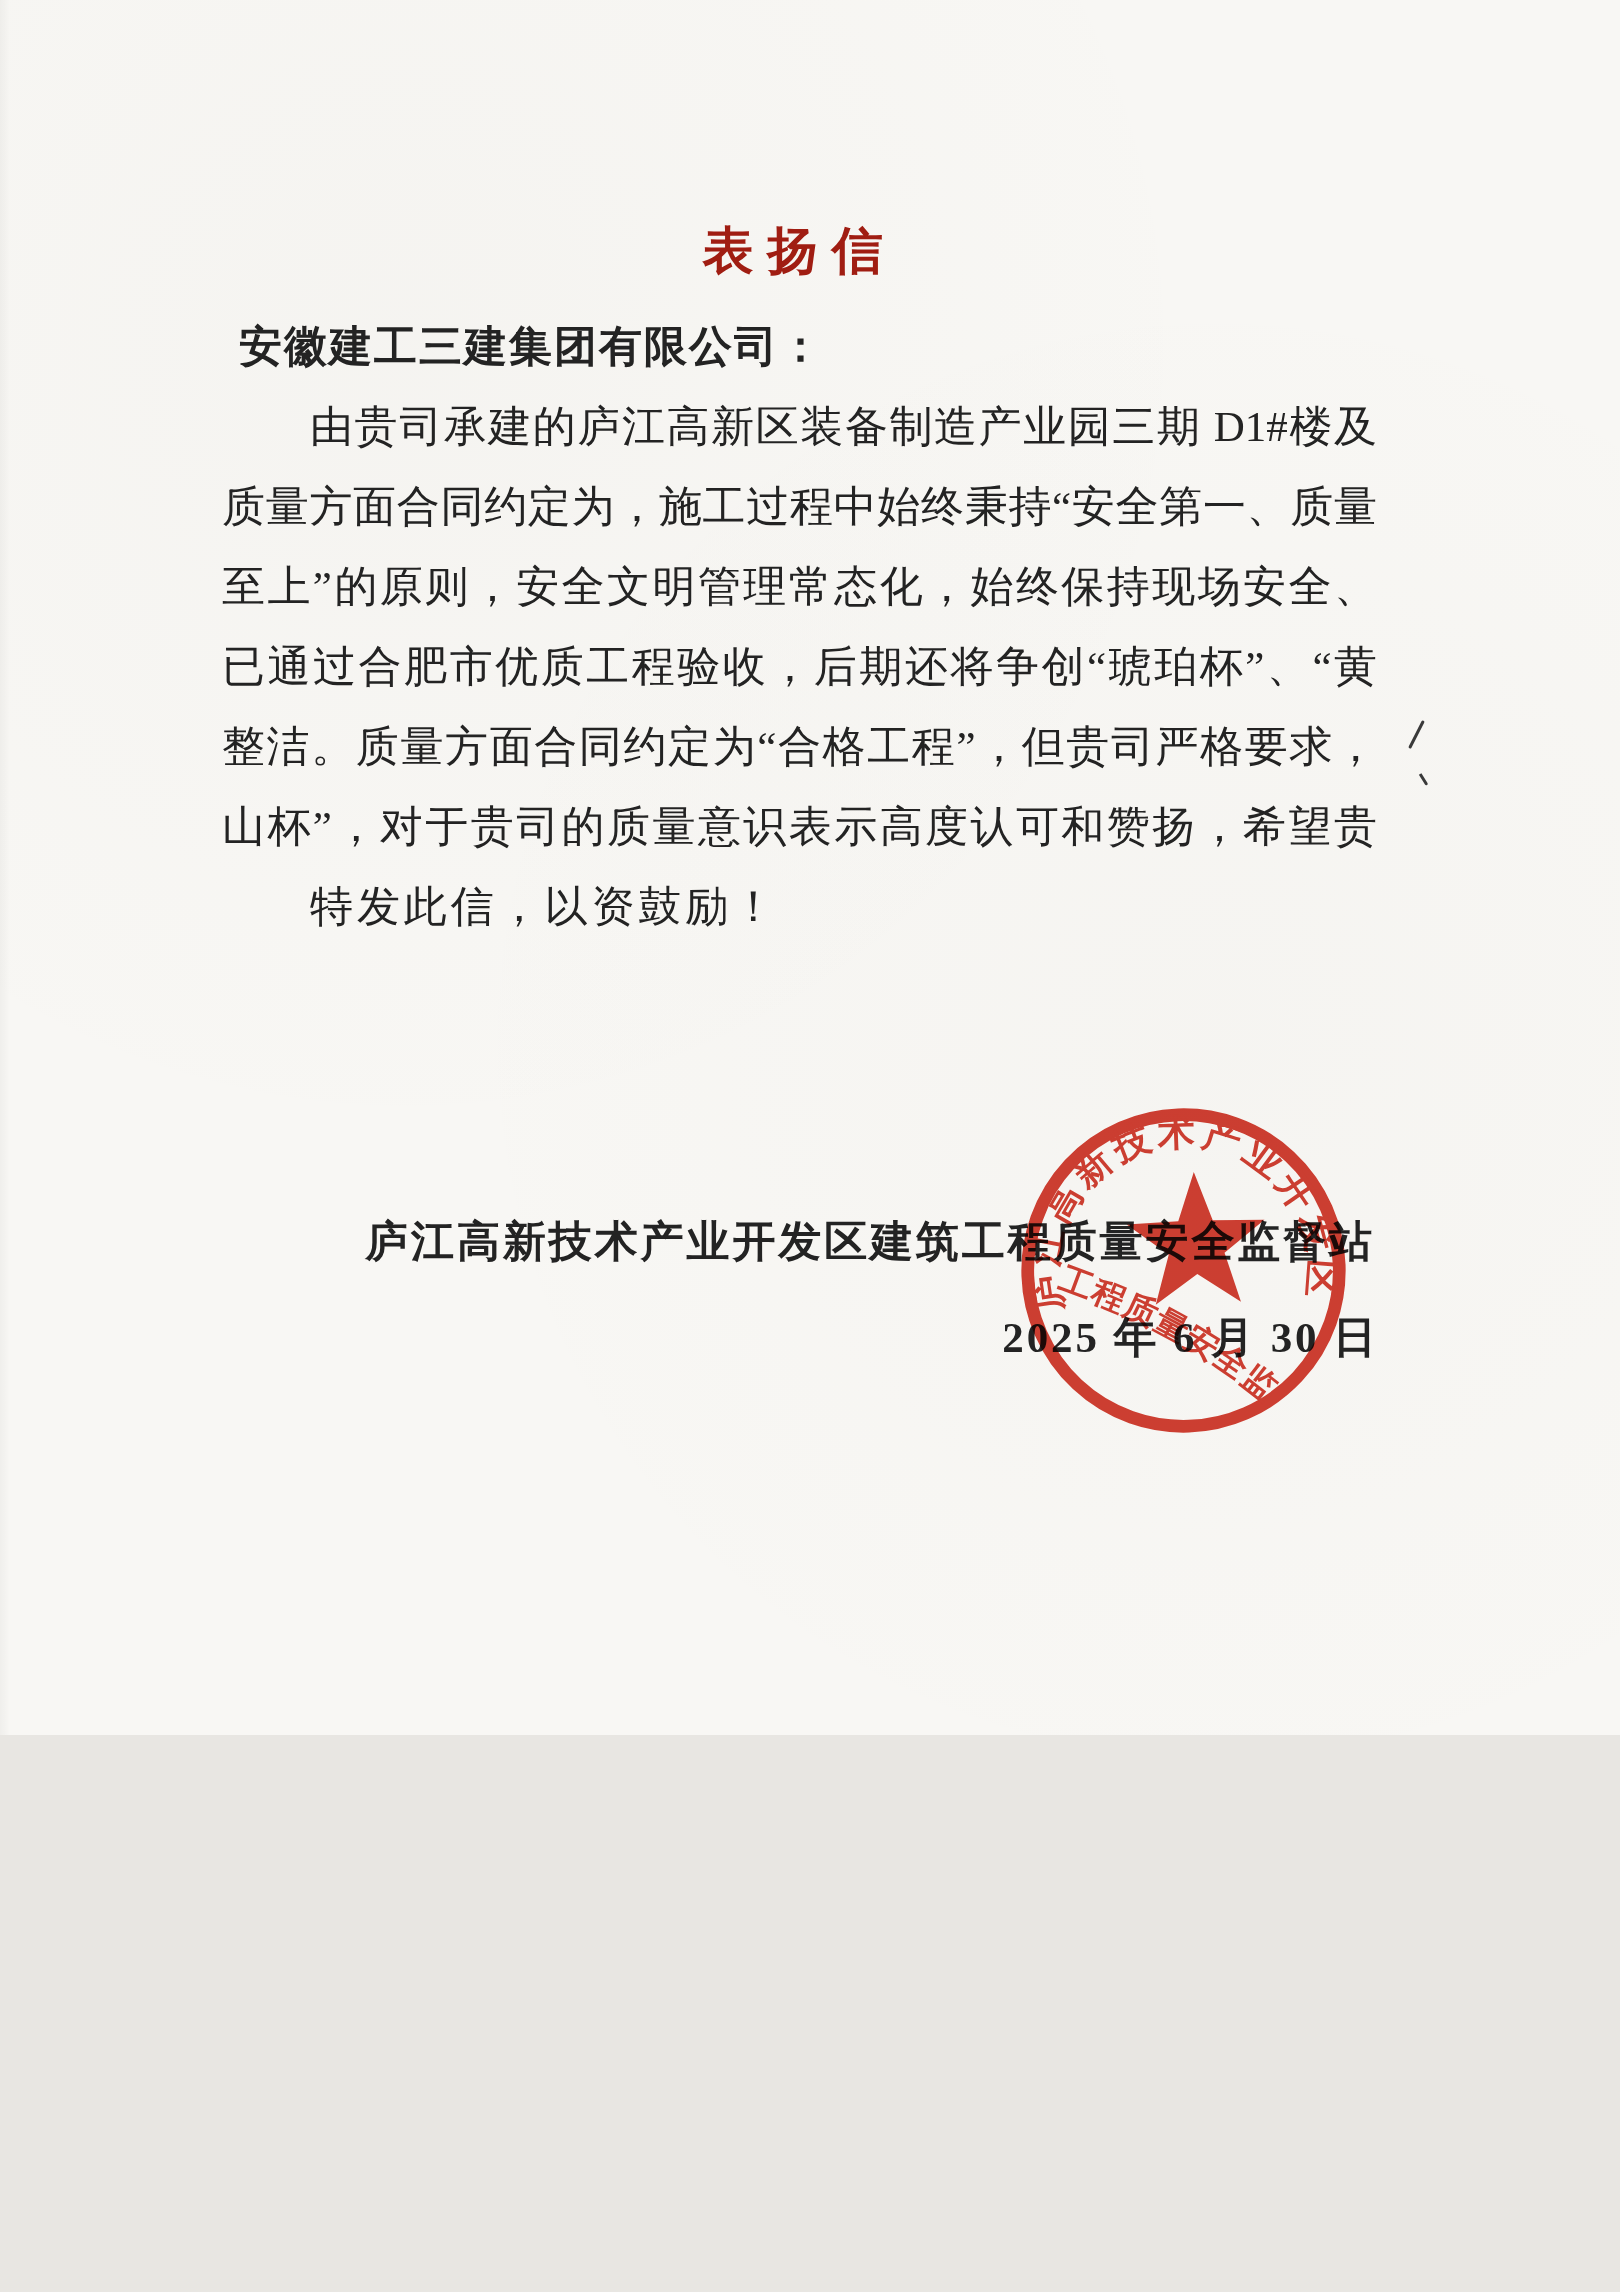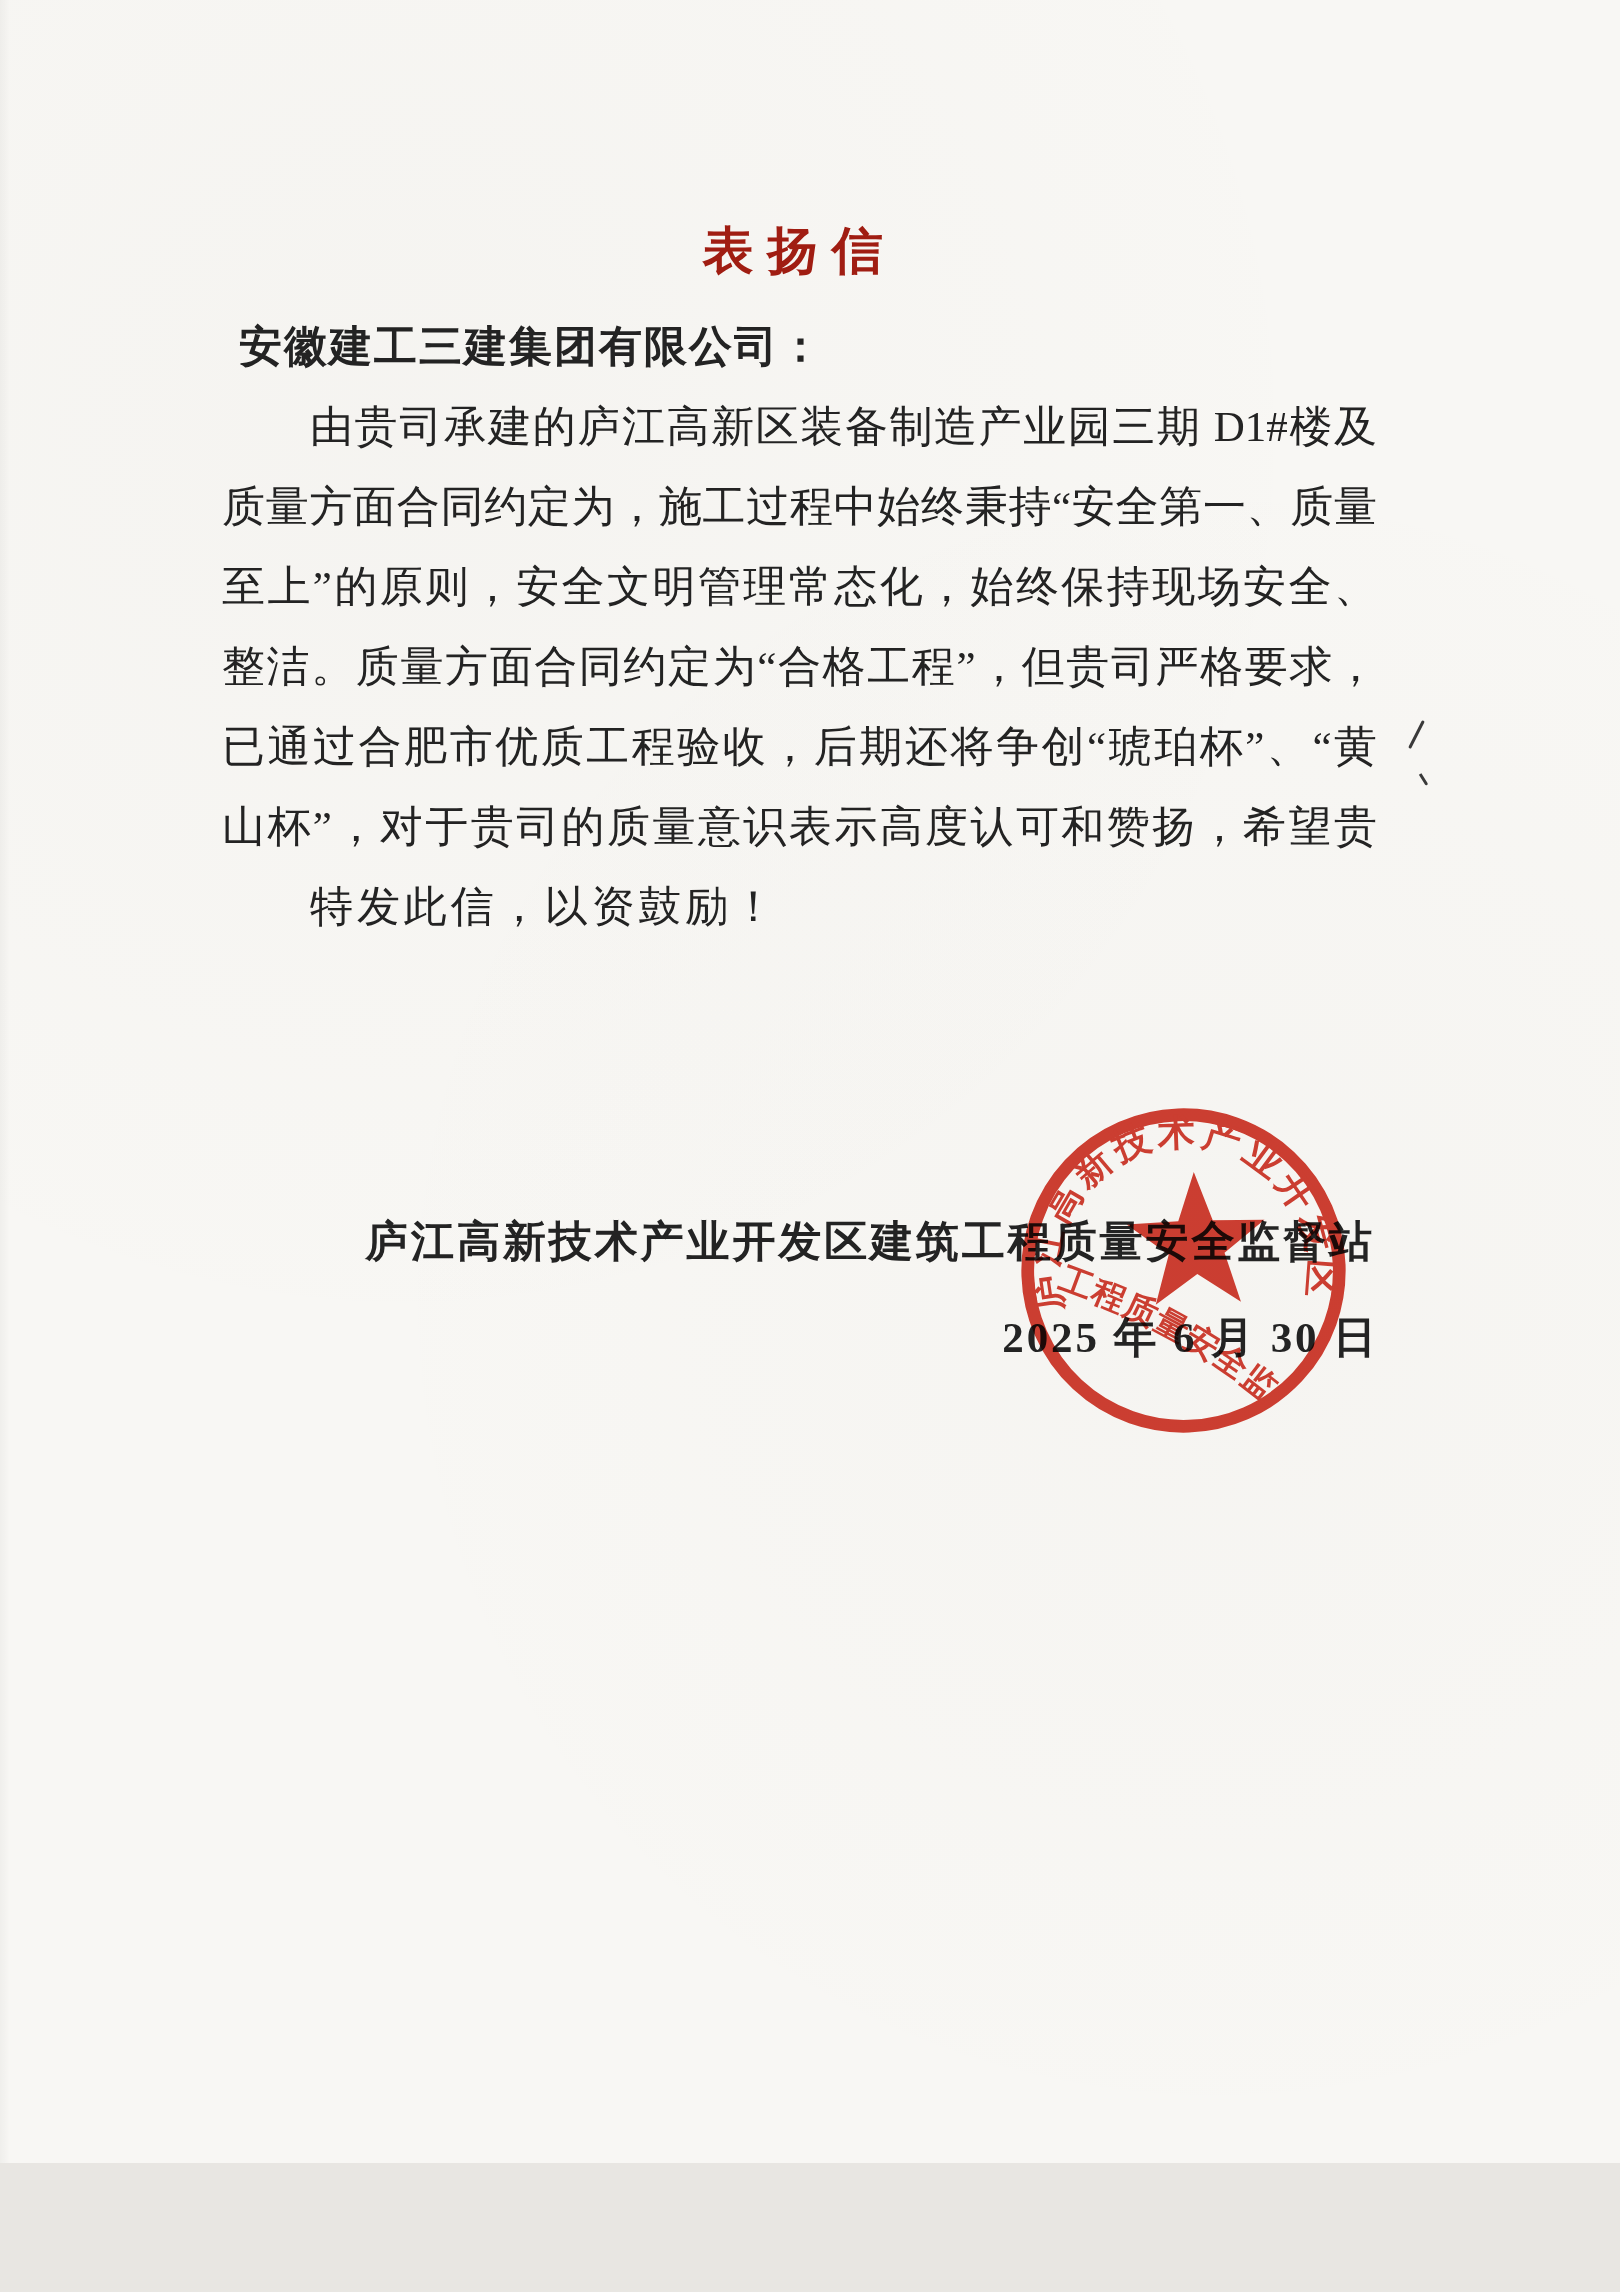--- a/index.html
+++ b/index.html
@@ -1,18 +1,18 @@
 <!DOCTYPE html>
 <html><head>
 <meta charset="utf-8">
 <style>
   html,body{margin:0;padding:0;background:#e8e6e2;}
   .page{
     position:relative;
-    width:1620px;height:2163px;
+    width:1620px;height:1735px;
     margin:0 auto;
     background:#f8f7f4;
     background-image:
       radial-gradient(circle at 25% 20%, rgba(120,110,95,0.025), transparent 45%),
       radial-gradient(circle at 75% 60%, rgba(120,110,95,0.02), transparent 50%),
       linear-gradient(to right, rgba(0,0,0,0.035), transparent 9.8px);
     font-family:"Liberation Serif","DejaVu Serif",serif;
     color:#232323;
     overflow:hidden;
   }
@@ -78,22 +78,22 @@
 <div class="page">
 
   <div class="title" style="color:#a01d12;">表扬信</div>
 
   <div class="salutation">安徽建工三建集团有限公司：</div>
 
   <div class="body-block">
     <div class="bline jfill indent">由贵司承建的庐江高新区装备制造产业园三期 D1#楼及</div>
     <div class="bline jfill">质量方面合同约定为，施工过程中始终秉持“安全第一、质量</div>
     <div class="bline jfill">至上”的原则，安全文明管理常态化，始终保持现场安全、</div>
+    <div class="bline jfill">已通过合肥市优质工程验收，后期还将争创“琥珀杯”、“黄</div>
     <div class="bline jfill">整洁。质量方面合同约定为“合格工程”，但贵司严格要求，</div>
-    <div class="bline jfill">已通过合肥市优质工程验收，后期还将争创“琥珀杯”、“黄</div>
     <div class="bline jfill">山杯”，对于贵司的质量意识表示高度认可和赞扬，希望贵</div>
     <div class="bline indent">特发此信，以资鼓励！</div>
   </div>
 
   <div class="signature">庐江高新技术产业开发区建筑工程质量安全监督站</div>
 
   <div class="date">2025 年 6 月 30 日</div>
 
   <svg class="stamp" viewBox="0 0 346 346" xmlns="http://www.w3.org/2000/svg">
     <g fill="#cf2b1c" stroke="none">

